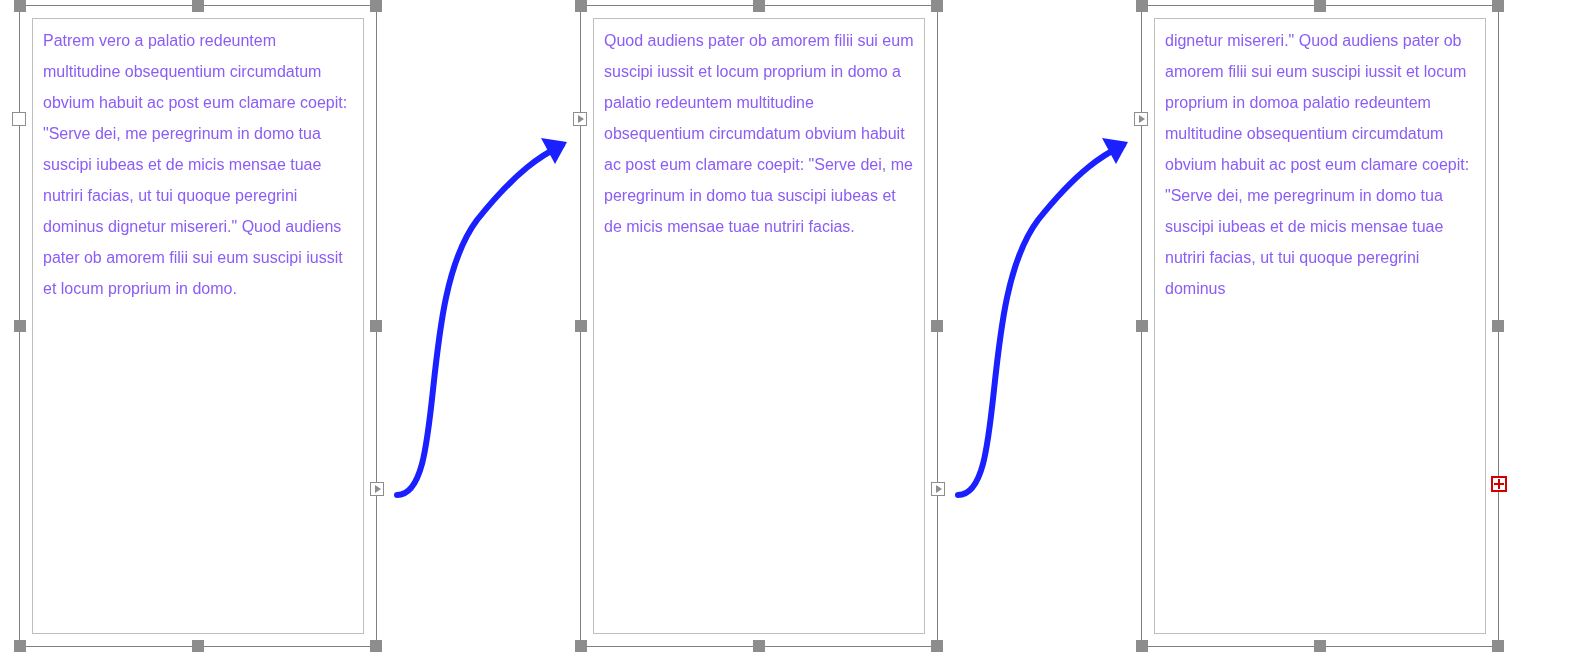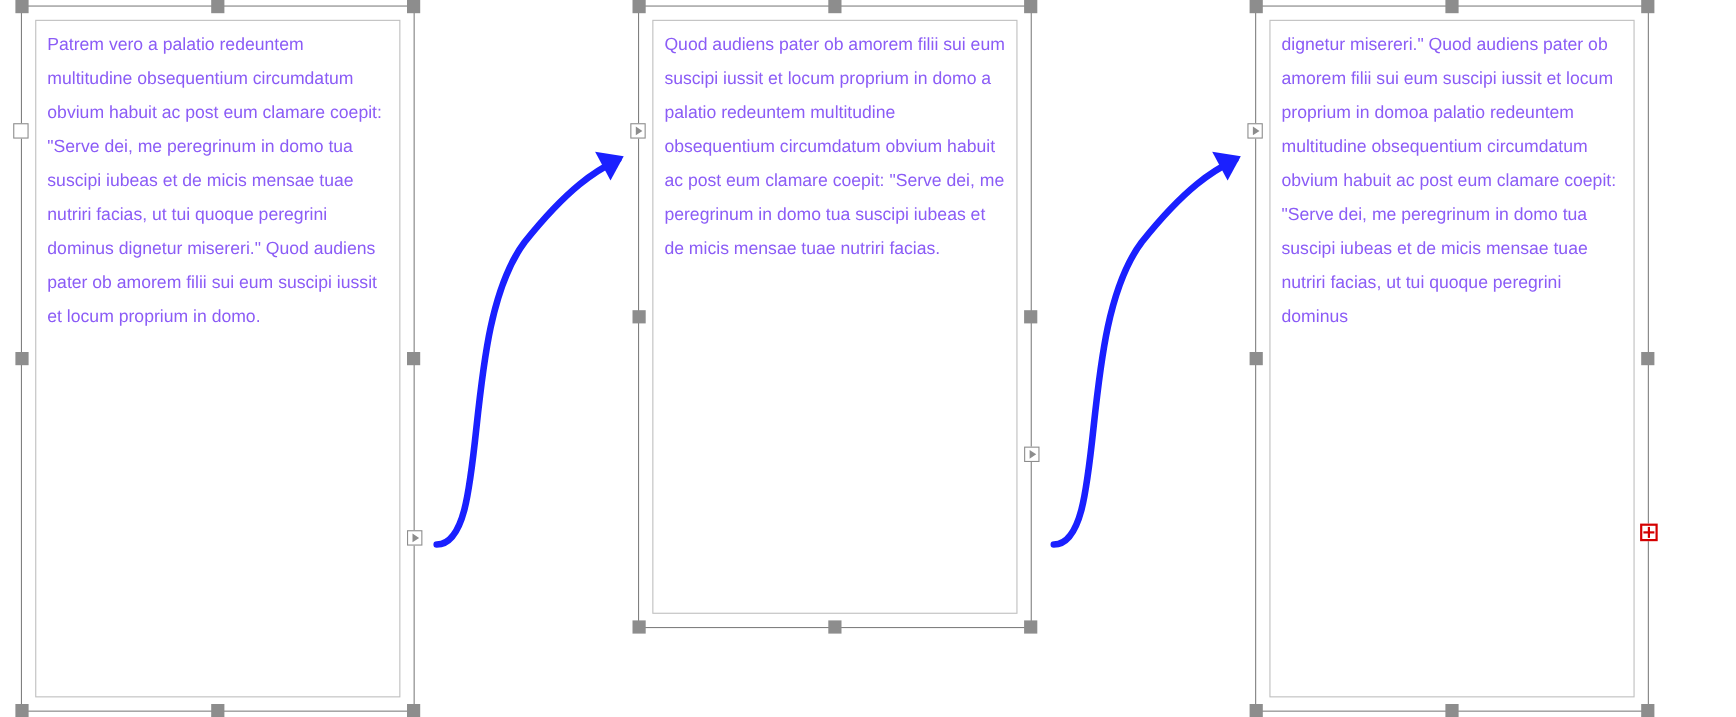--- a/index.html
+++ b/index.html
@@ -97,21 +97,21 @@
       <path d="M2 1 L8 5 L2 9 Z" fill="#8d8d8d"></path>
     </svg>
   </div>
 </div>
 
 <svg class="arrow" style="left:377px;top:100px;width:210px;height:420px;">
   <path d="M20 395 C 70 395, 40 200, 100 120 C 140 70, 165 55, 185 45" stroke="#1a20ff" stroke-width="6" fill="none" stroke-linecap="round"></path>
   <path d="M190 42 L164 38 L178 64 Z" fill="#1a20ff"></path>
 </svg>
 
-<div class="frame" style="top:5px;left:580px;width:358px;height:566px;padding-left:25px;">
+<div class="frame" style="top:5px;left:580px;width:358px;height:642px;padding-left:25px;">
   <div class="frame-inner">
     <div class="txt">
       <p>Quod audiens pater ob amorem filii sui eum suscipi iussit et locum proprium in domo a palatio redeuntem multitudine obsequentium circumdatum obvium habuit ac post eum clamare coepit: "Serve dei, me peregrinum in domo tua suscipi iubeas et de micis mensae tuae nutriri facias.</p>
     </div>
   </div>
   <div class="h tl"></div>
   <div class="h tc"></div>
   <div class="h tr"></div>
   <div class="h ml"></div>
   <div class="h mr"></div>

